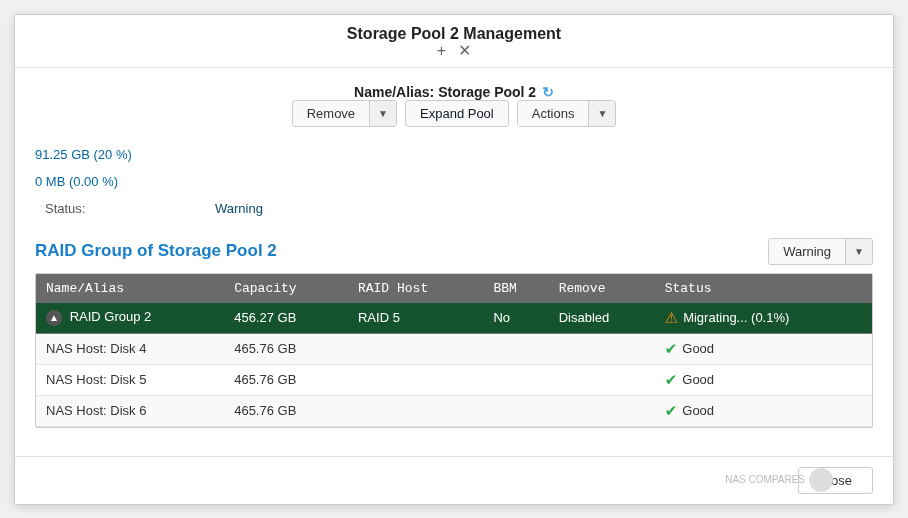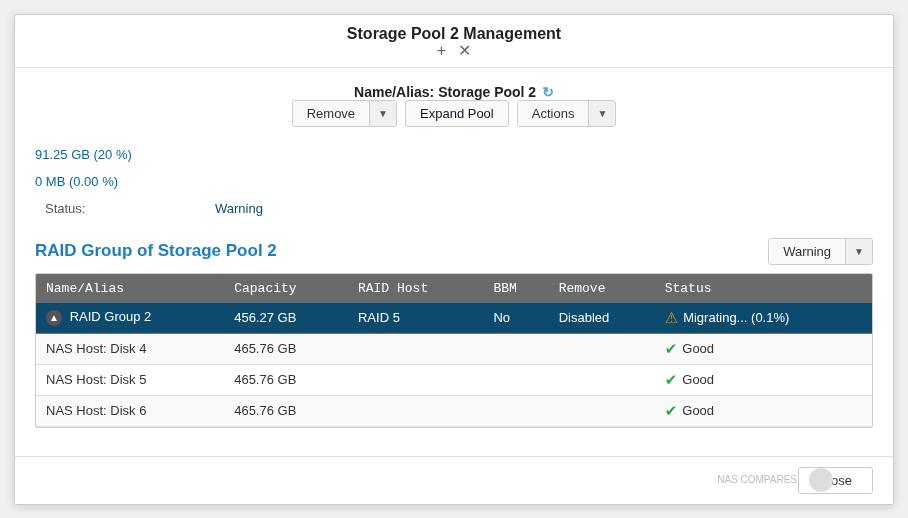--- a/index.html
+++ b/index.html
@@ -164,21 +164,21 @@
       color: #fff;
     }
     .data-table thead th {
       padding: 7px 10px;
       text-align: left;
       font-weight: normal;
       font-size: 13px;
       font-family: Liberation Mono, monospace;
     }
     .data-table tbody tr.group-row {
-      background: #0c4a6e;
+      background: #14532d;
       color: #fff;
       margin-left: 36px;
     }
     .data-table tbody tr.disk-row {
       background: #fff;
       color: #333;
     }
     .data-table tbody tr.disk-row:nth-child(even) {
       background: #f9f9f9;
     }
@@ -242,21 +242,21 @@
     }
 
     .watermark {
       position: absolute;
       bottom: 12px;
       right: 60px;
       font-size: 10px;
       color: #bbb;
       display: flex;
       align-items: center;
-      gap: 12px;
+      gap: 4px;
     }
     .watermark-logo {
       width: 24px;
       height: 24px;
       background: #ddd;
       border-radius: 50%;
     }
   </style>
 </head>
 <body>

